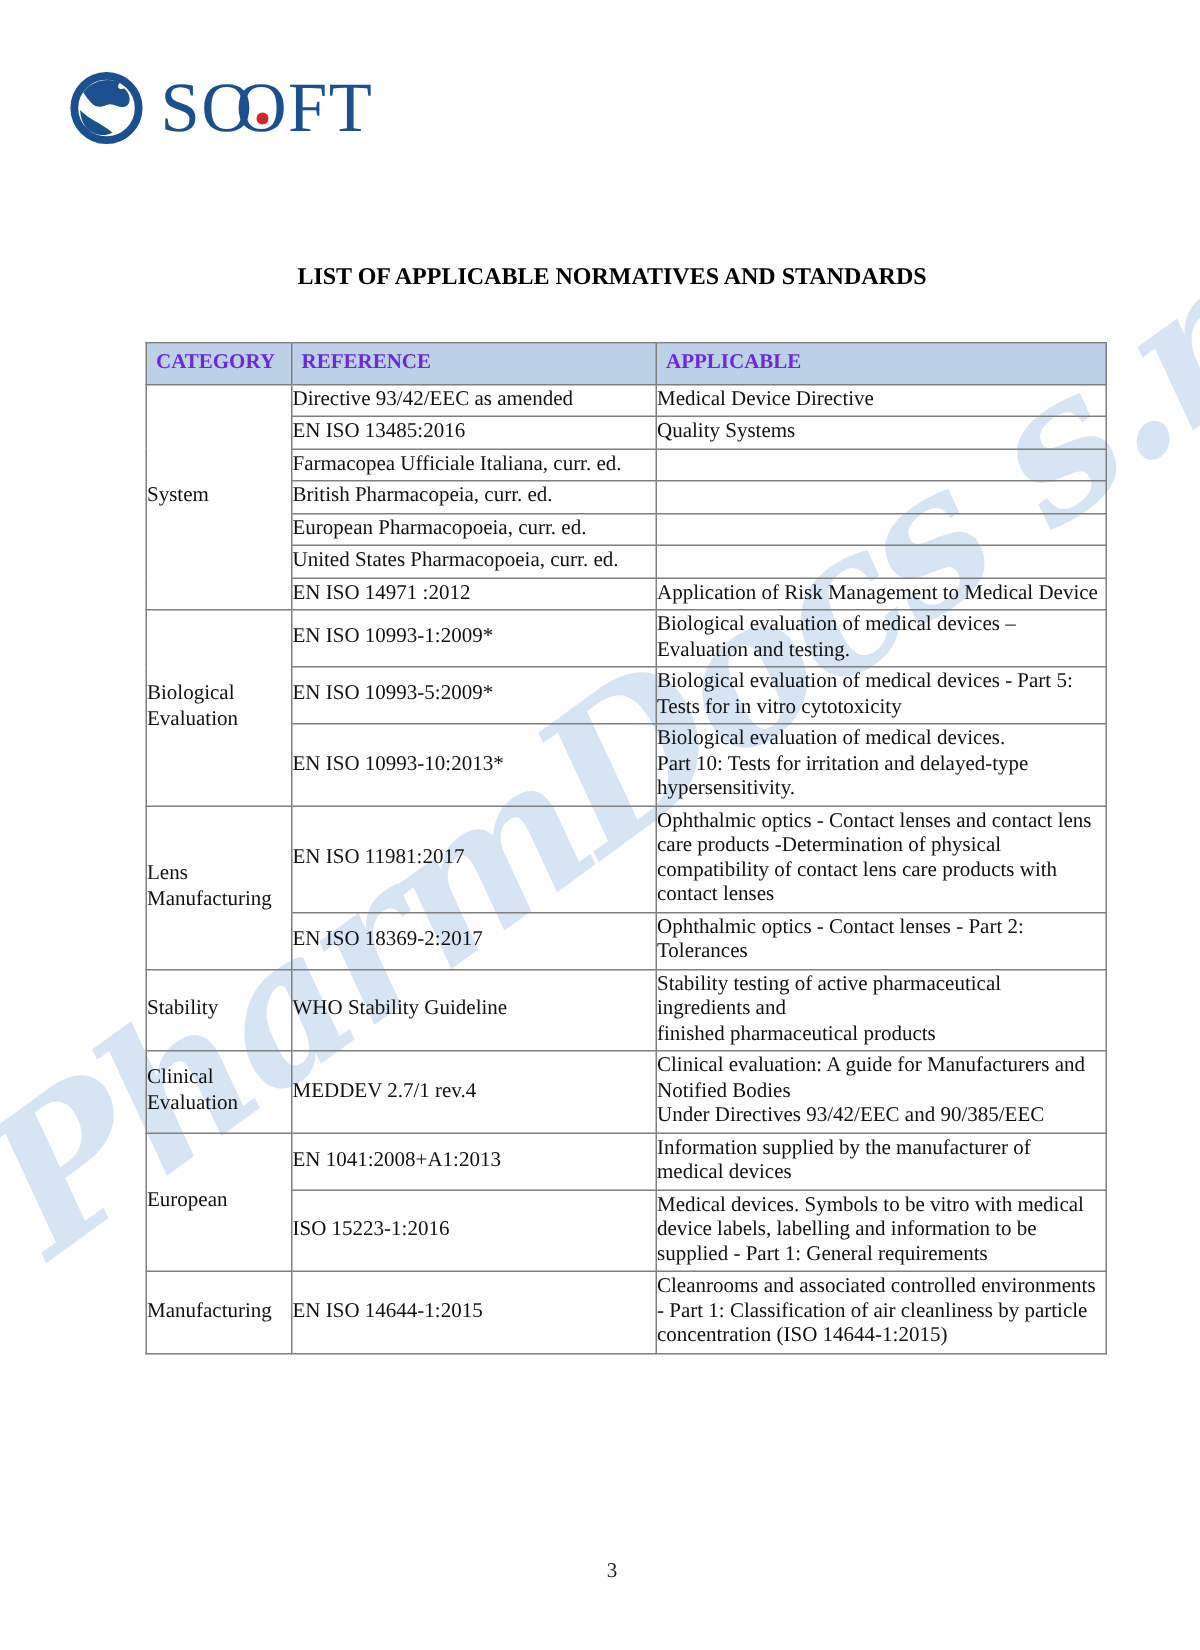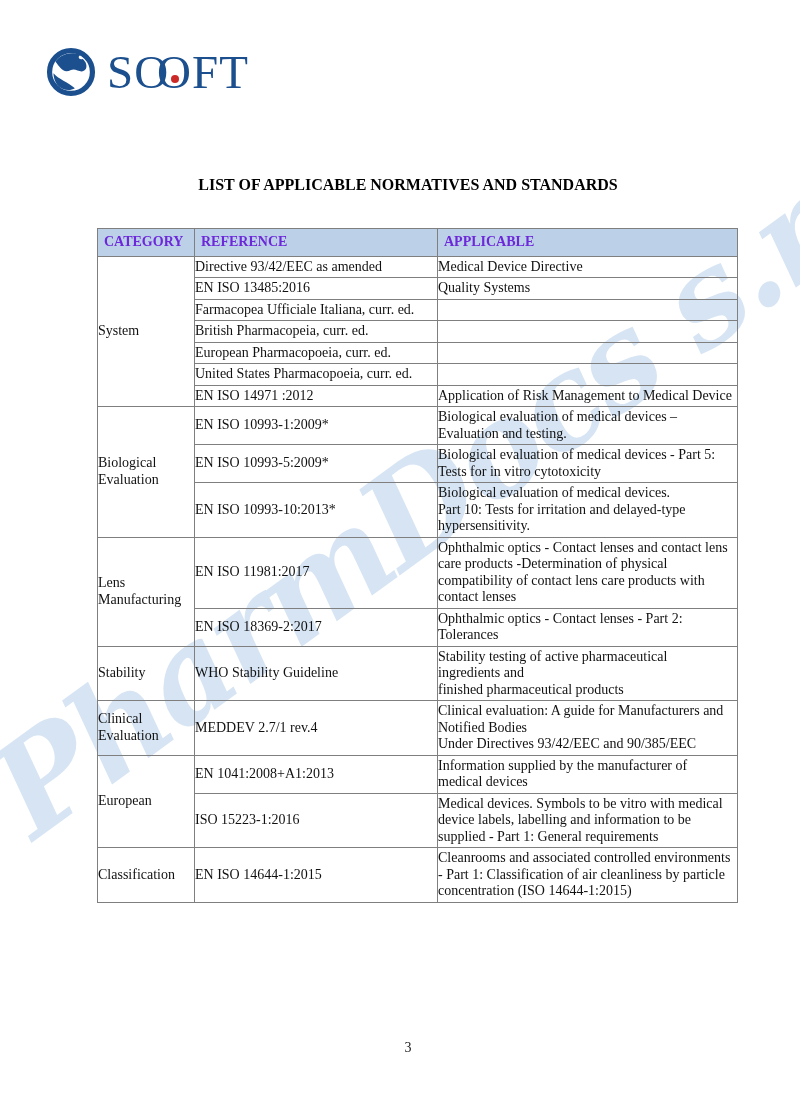--- a/index.html
+++ b/index.html
@@ -225,21 +225,21 @@
           <tr>
             <td rowspan="2" class="cat">European</td>
             <td class="ref">EN 1041:2008+A1:2013</td>
             <td class="desc">Information supplied by the manufacturer of medical devices</td>
           </tr>
           <tr>
             <td class="ref">ISO 15223-1:2016</td>
             <td class="desc">Medical devices. Symbols to be vitro with medical device labels, labelling and information to be supplied - Part 1: General requirements</td>
           </tr>
           <tr>
-            <td rowspan="1" class="cat">Classification</td>
+            <td rowspan="1" class="cat">Manufacturing</td>
             <td class="ref">EN ISO 14644-1:2015</td>
             <td class="desc">Cleanrooms and associated controlled environments - Part 1: Classification of air cleanliness by particle concentration (ISO 14644-1:2015)</td>
           </tr>
         </tbody>
     </table>
   </div>
 
   <div class="page-number">3</div>
 
 </div>

